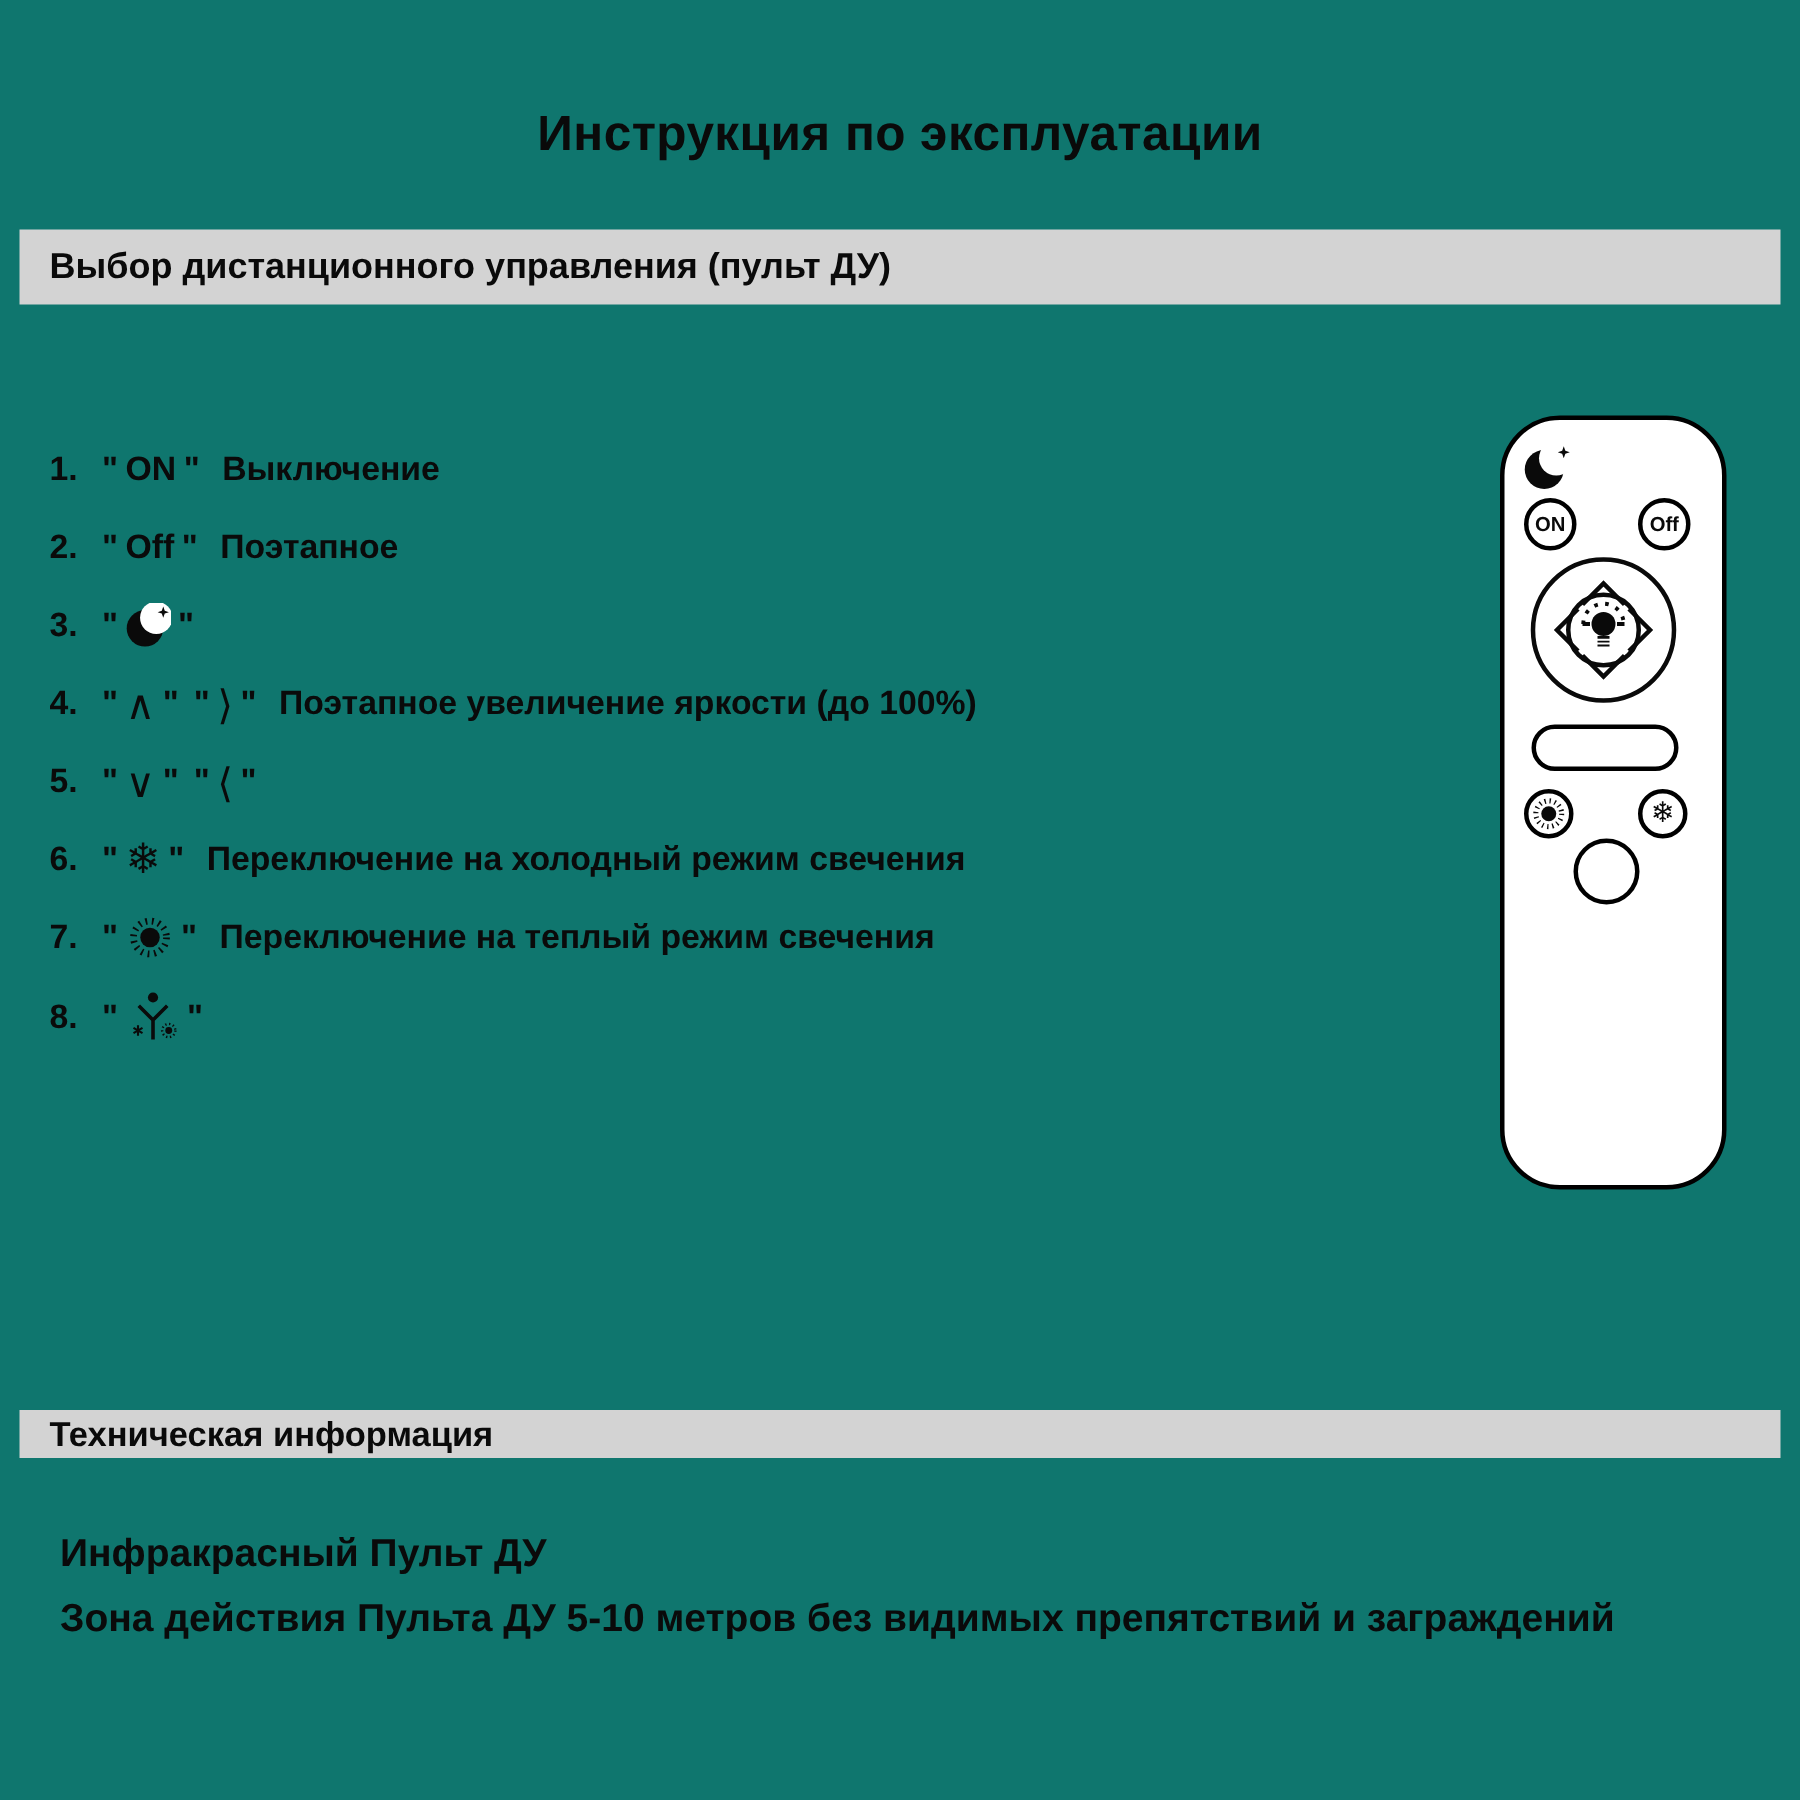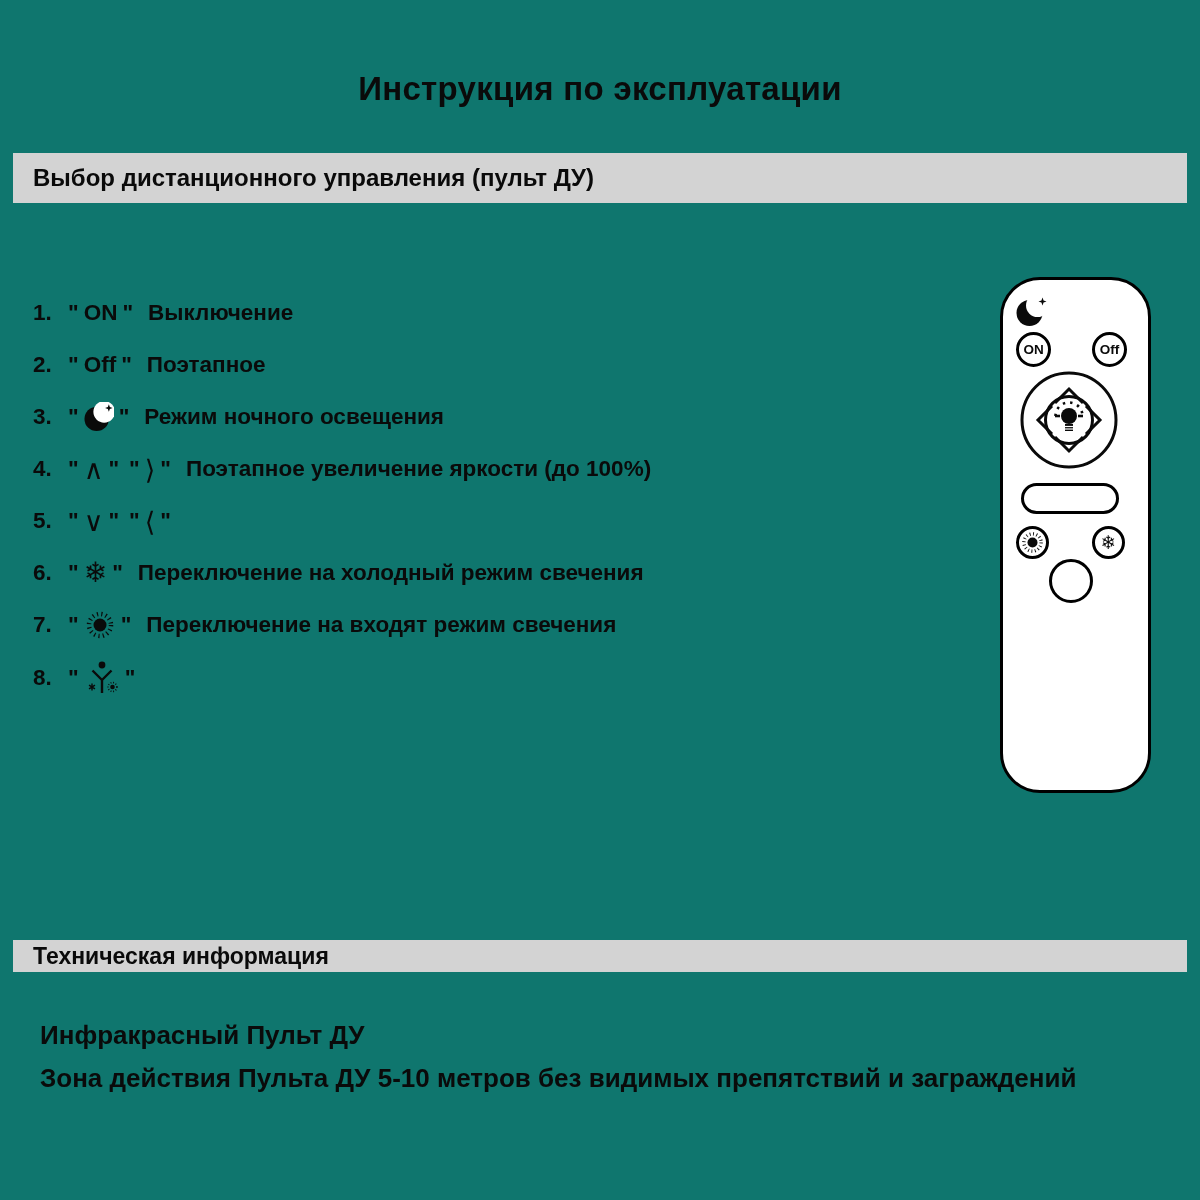--- a/index.html
+++ b/index.html
@@ -97,21 +97,20 @@
       <span class="num">3.</span>
       <span class="q">"</span>
       <span class="icon">
         <svg width="30" height="30" viewBox="0 0 32 32">
           <circle cx="13.5" cy="18" r="13" fill="#0a0a0a"></circle>
           <circle cx="21.5" cy="10.5" r="11.5" fill="#ffffff"></circle>
           <path d="M26.5 2.5 l1.05 2.95 2.95 1.05 -2.95 1.05 -1.05 2.95 -1.05 -2.95 -2.95 -1.05 2.95 -1.05 Z" fill="#0a0a0a"></path>
         </svg>
       </span>
       <span class="q">"</span>
-      <span class="txt">Режим ночного освещения</span>
     </div>
 
     <div class="item">
       <span class="num">4.</span>
       <span class="q">"</span>
         <span class="glyph">∧</span>
         <span class="q">"</span>
       <span class="q">"</span>
         <span class="glyph">⟩</span>
         <span class="q">"</span>
@@ -139,21 +138,21 @@
     <div class="item">
       <span class="num">7.</span>
       <span class="q">"</span>
       <span class="icon">
         <svg width="32" height="32" viewBox="0 0 32 32">
           <circle cx="16" cy="16" r="6.5" fill="#0a0a0a"></circle>
           <circle cx="16" cy="16" r="11" fill="none" stroke="#0a0a0a" stroke-width="4.5" stroke-dasharray="1.2 3.2"></circle>
         </svg>
       </span>
       <span class="q">"</span>
-      <span class="txt">Переключение на входят режим свечения</span>
+      <span class="txt">Переключение на теплый режим свечения</span>
     </div>
 
     <div class="item item-wrap">
       <span class="num prefix-row">8.</span>
       <span class="prefix-row">
         <span class="q">"</span>
         <span class="icon">
           <svg width="36" height="38" viewBox="0 0 36 38">
             <path d="M18 21 L18 34 M18 21 L8.5 11.5 M18 21 L27.5 11.5" stroke="#0a0a0a" stroke-width="2.4" fill="none"></path>
             <circle cx="18" cy="6" r="3.4" fill="#0a0a0a"></circle>

